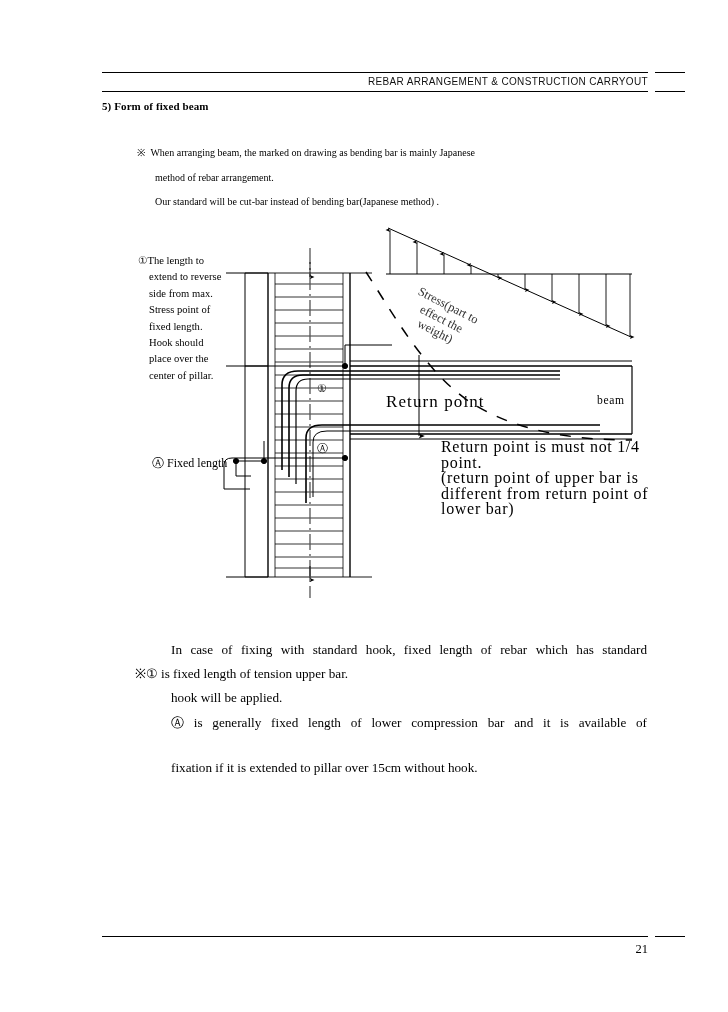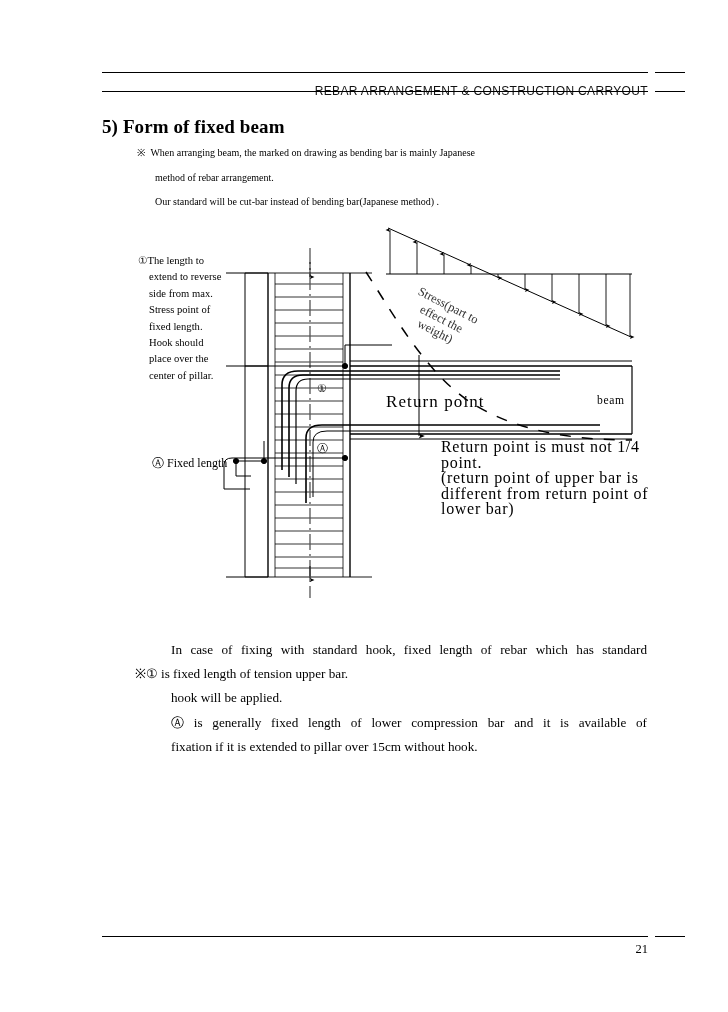--- a/index.html
+++ b/index.html
@@ -31,25 +31,25 @@
     border-top: 1px solid #000;
   }
   .header-rule-top-stub {
     position: absolute;
     left: 655px; top: 72px;
     width: 30px; height: 0;
     border-top: 1px solid #000;
   }
   .header-title {
     position: absolute;
-    left: 300px; top: 84px;
+    left: 300px; top: 76px;
     width: 348px;
     text-align: right;
     font-family: "Liberation Sans", sans-serif;
-    font-size: 12px;
+    font-size: 10px;
     letter-spacing: 0.35px;
     color: #111;
     white-space: nowrap;
   }
   .header-rule-bot {
     position: absolute;
     left: 102px; top: 91px;
     width: 546px; height: 0;
     border-top: 1.6px solid #000;
   }
@@ -77,22 +77,22 @@
     position: absolute;
     left: 590px; top: 942px;
     width: 58px;
     text-align: right;
     font-size: 12.5px;
   }
 
   
   .section-title {
     position: absolute;
-    left: 102px; top: 116px;
-    font-size: 19px;
+    left: 102px; top: 100px;
+    font-size: 11px;
     font-weight: bold;
     letter-spacing: 0.1px;
     white-space: nowrap;
   }
   .intro {
     position: absolute;
     left: 137px; top: 141px;
     width: 508px;
     font-size: 10px;
     line-height: 24.5px;
@@ -109,21 +109,21 @@
     width: 512px;
     font-size: 13.2px;
     line-height: 24.2px;
   }
   .outro .ln { display: block; }
   .outro .o1 { margin-left: 0px; white-space: nowrap; }
   .outro .o2 { margin-left: 36px; text-align: justify; text-align-last: justify; width: 476px; white-space: normal; }
   .outro .o3 { margin-left: 36px; white-space: nowrap; }
   .outro .o4 { margin-left: 36px; white-space: nowrap; }
   .outro .o5 { margin-left: 36px; text-align: justify; text-align-last: justify; width: 476px; }
-  .outro .o6 { margin-left: 36px; white-space: nowrap; }
+  .outro .o6 { margin-left: 36px; white-space: nowrap; margin-top: 21px; }
   .circ {
     display: inline-block;
     font-size: 13px;
   }
 
   
   .left-note {
     position: absolute;
     left: 138px; top: 253px;
     width: 96px;

